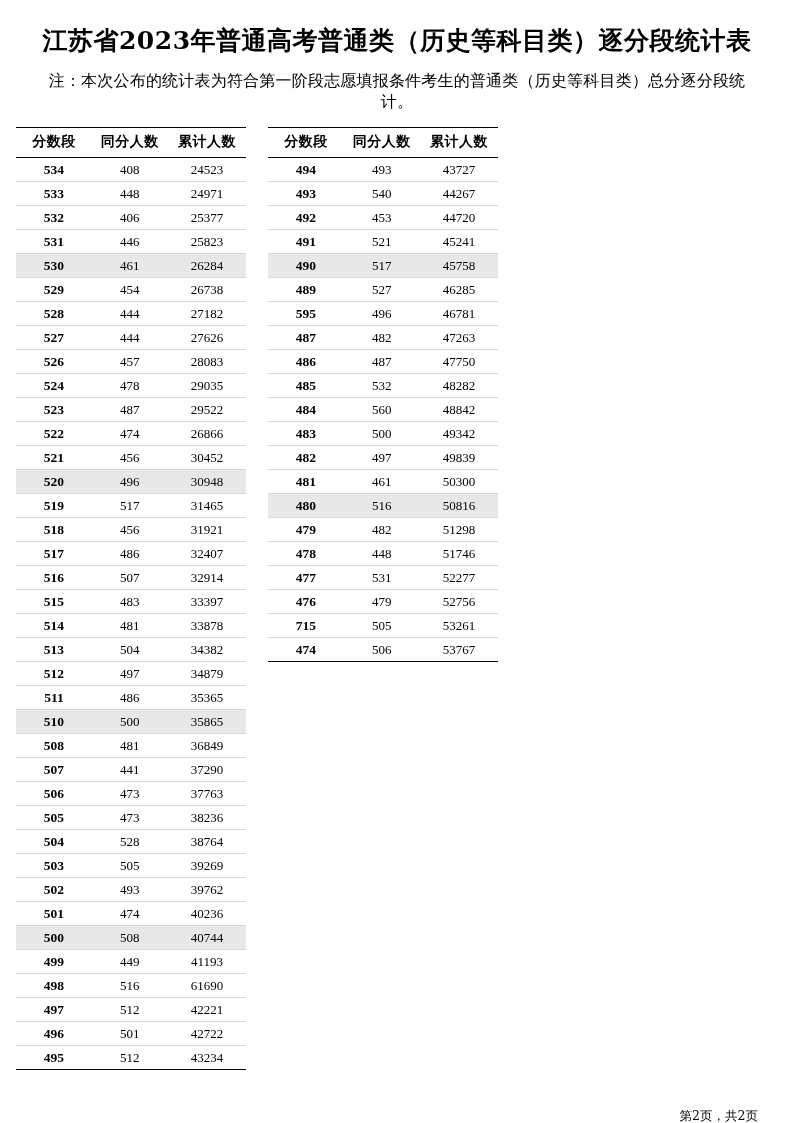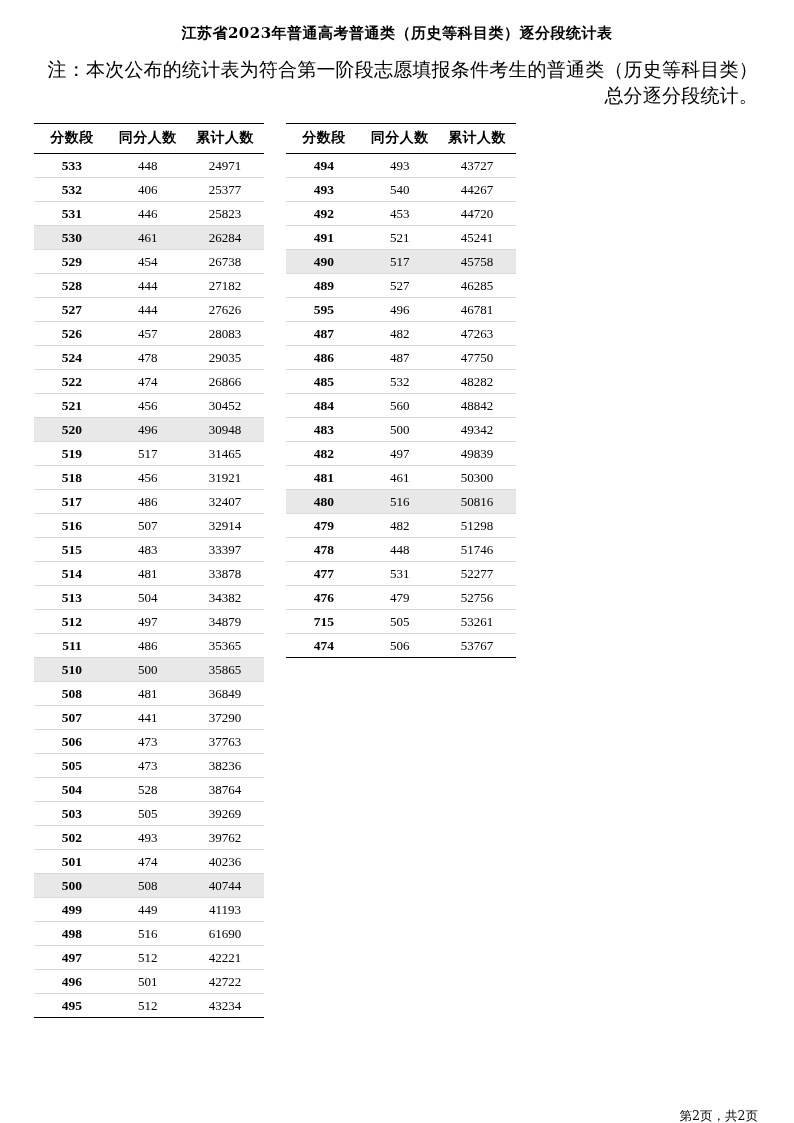--- a/index.html
+++ b/index.html
@@ -17,40 +17,40 @@
   }
   .page {
     width: 794px;
     height: 1123px;
     position: relative;
     box-sizing: border-box;
     padding: 0;
   }
   .doc-title {
     text-align: center;
-    font-size: 15px;
+    font-size: 25px;
     font-weight: bold;
     margin-top: 24px;
     letter-spacing: 0.5px;
     font-family: "DejaVu Serif", "Liberation Serif", serif;
   }
   .doc-note {
-    font-size: 19px;
+    font-size: 16px;
     margin: 14px 36px 0 36px;
-    text-align: right;
+    text-align: center;
     letter-spacing: 0.2px;
     font-family: Liberation Mono, monospace;
   }
   .tables-wrap {
     display: flex;
     flex-direction: row;
     justify-content: flex-start;
     align-items: flex-start;
     margin-top: 14px;
-    padding-left: 34px;
+    padding-left: 16px;
   }
   .table-col {
     width: 230px;
   }
   .table-col.second {
     margin-left: 22px;
   }
   table.score-table {
     border-collapse: collapse;
     width: 230px;
@@ -115,20 +115,25 @@
         </colgroup>
         <thead>
           <tr>
             <th>分数段</th>
             <th>同分人数</th>
             <th>累计人数</th>
           </tr>
         </thead>
         <tbody>
             <tr>
+              <td class="c0">534</td>
+              <td class="c1">408</td>
+              <td class="c2">24523</td>
+            </tr>
+            <tr>
               <td class="c0">533</td>
               <td class="c1">448</td>
               <td class="c2">24971</td>
             </tr>
             <tr>
               <td class="c0">532</td>
               <td class="c1">406</td>
               <td class="c2">25377</td>
             </tr>
             <tr>
@@ -158,20 +163,25 @@
             </tr>
             <tr>
               <td class="c0">526</td>
               <td class="c1">457</td>
               <td class="c2">28083</td>
             </tr>
             <tr>
               <td class="c0">524</td>
               <td class="c1">478</td>
               <td class="c2">29035</td>
+            </tr>
+            <tr>
+              <td class="c0">523</td>
+              <td class="c1">487</td>
+              <td class="c2">29522</td>
             </tr>
             <tr>
               <td class="c0">522</td>
               <td class="c1">474</td>
               <td class="c2">26866</td>
             </tr>
             <tr>
               <td class="c0">521</td>
               <td class="c1">456</td>
               <td class="c2">30452</td>

